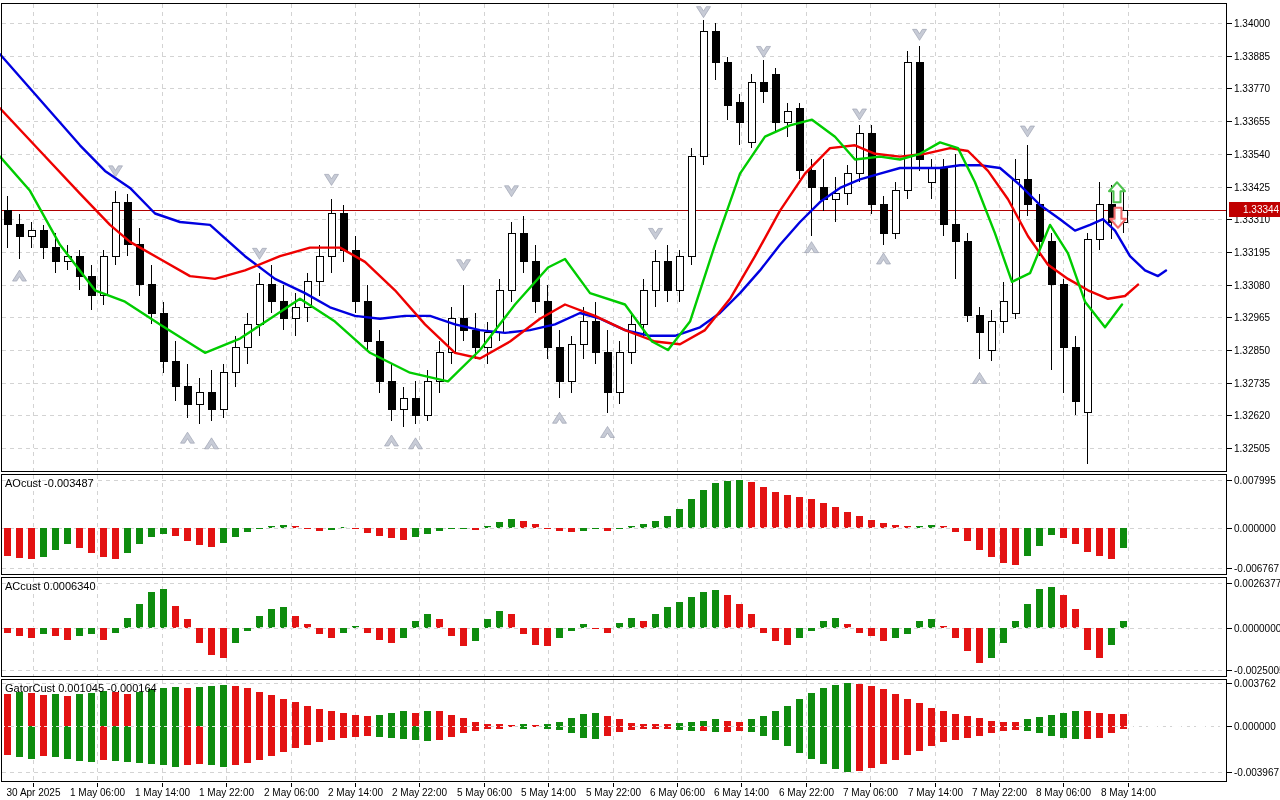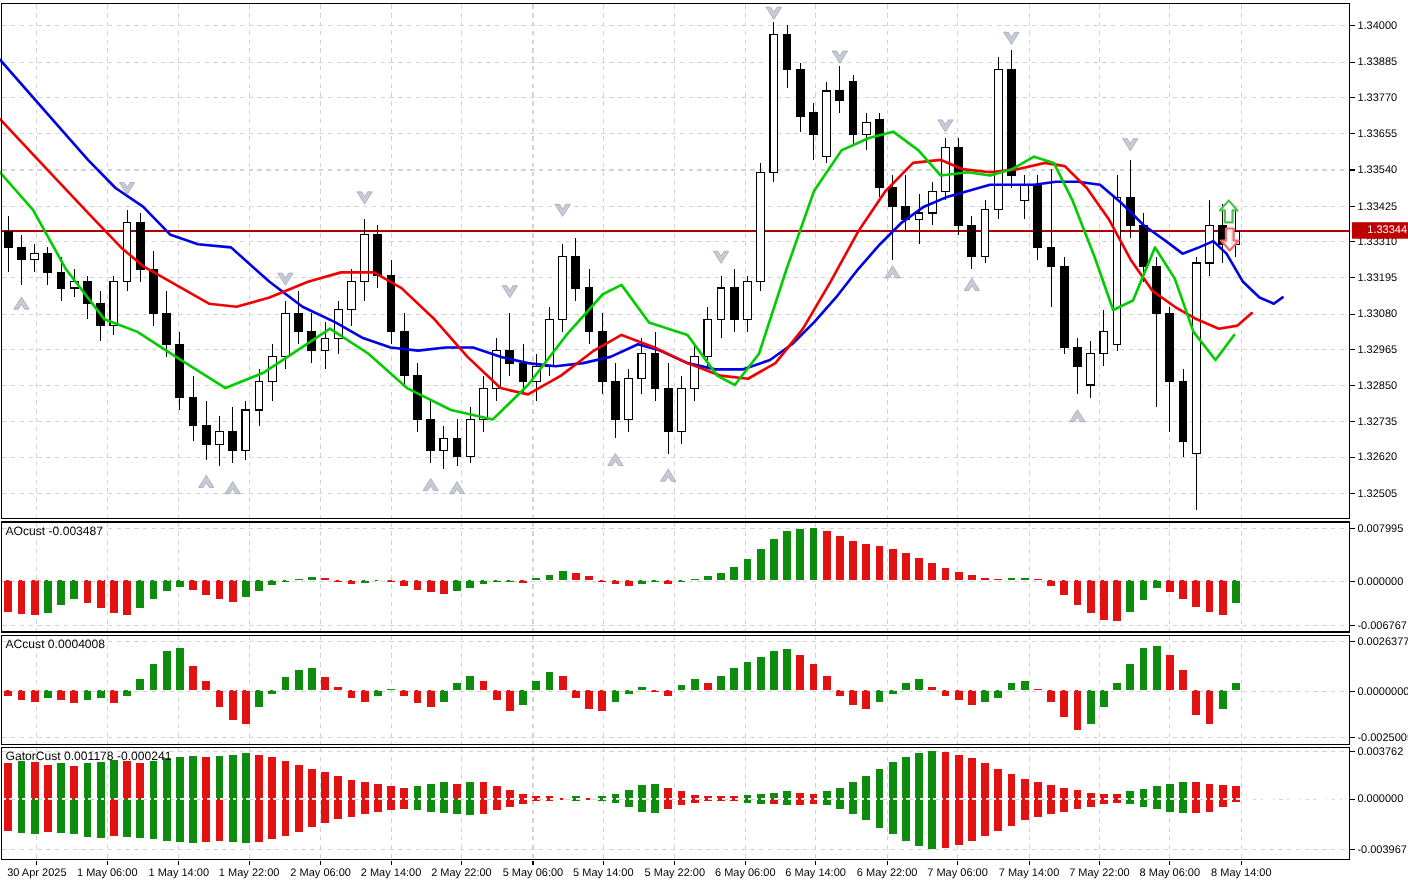--- a/index.html
+++ b/index.html
@@ -820,16 +820,16 @@
         <text x="935.5" y="796" text-anchor="middle" font-size="10" font-family="&quot;Liberation Sans&quot;,sans-serif" fill="#000">7 May 14:00</text>
         <line x1="999.5" y1="782.5" x2="999.5" y2="786.5" stroke="#000" shape-rendering="crispEdges"></line>
         <text x="999.5" y="796" text-anchor="middle" font-size="10" font-family="&quot;Liberation Sans&quot;,sans-serif" fill="#000">7 May 22:00</text>
         <line x1="1063.5" y1="782.5" x2="1063.5" y2="786.5" stroke="#000" shape-rendering="crispEdges"></line>
         <text x="1063.5" y="796" text-anchor="middle" font-size="10" font-family="&quot;Liberation Sans&quot;,sans-serif" fill="#000">8 May 06:00</text>
         <line x1="1128.5" y1="782.5" x2="1128.5" y2="786.5" stroke="#000" shape-rendering="crispEdges"></line>
         <text x="1128.5" y="796" text-anchor="middle" font-size="10" font-family="&quot;Liberation Sans&quot;,sans-serif" fill="#000">8 May 14:00</text>
       </g>
     </svg>
   <div class="ind-hdr" id="hdr-ao">AOcust -0.003487</div>
-  <div class="ind-hdr" id="hdr-ac">ACcust 0.0004008</div>
-  <div class="ind-hdr" id="hdr-gator">GatorCust 0.001178 -0.000241</div>
+  <div class="ind-hdr" id="hdr-ac">ACcust 0.0006340</div>
+  <div class="ind-hdr" id="hdr-gator">GatorCust 0.001045 -0.000164</div>
   <div id="price-badge">1.33344</div>
 </div>
 
 </body></html>

